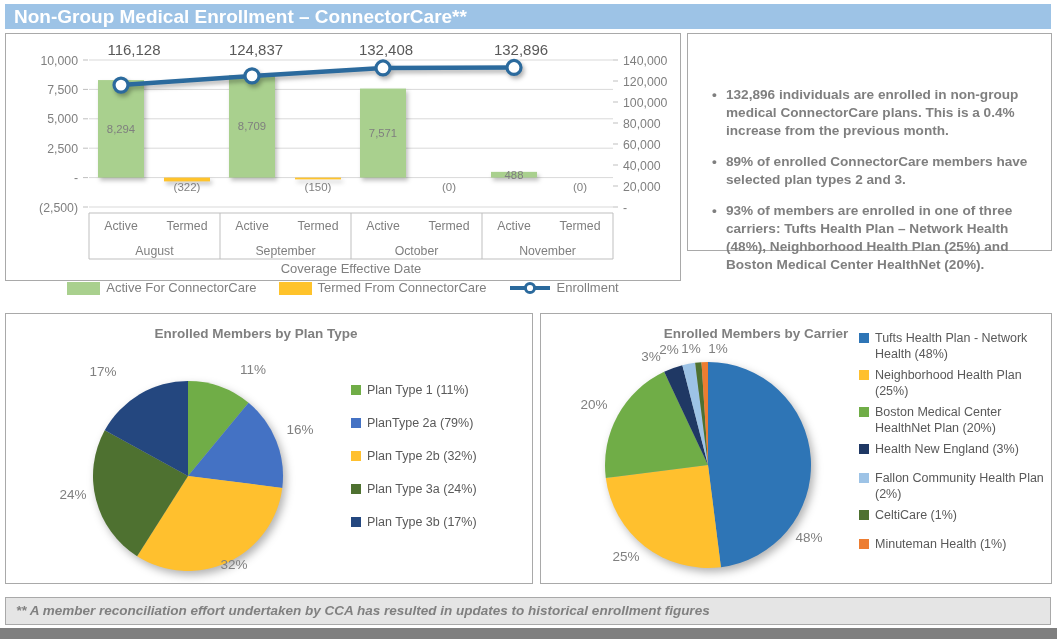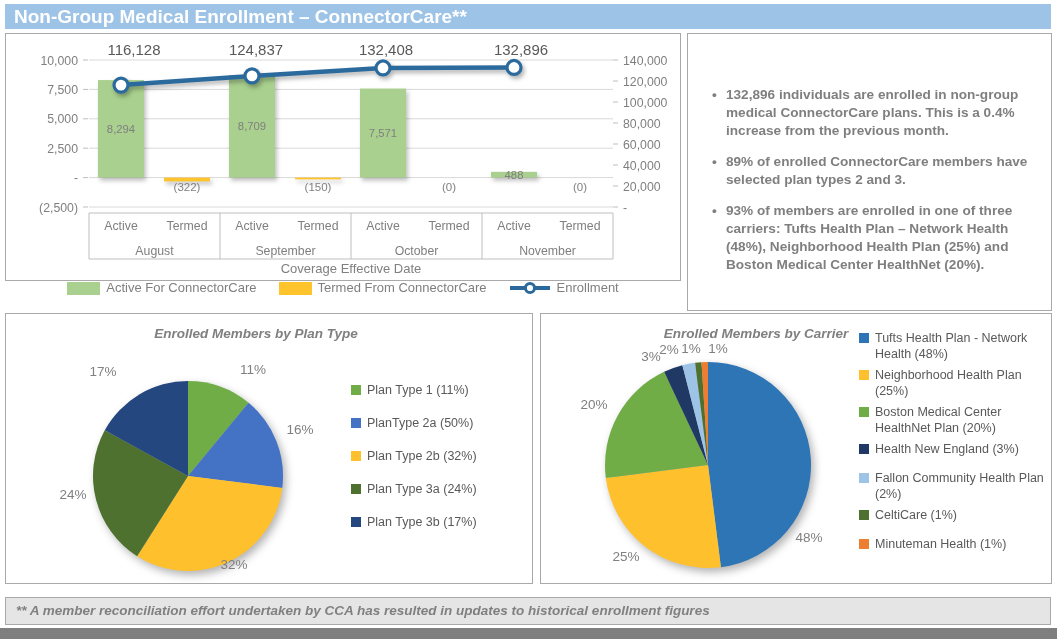--- a/index.html
+++ b/index.html
@@ -3,33 +3,33 @@
 <meta charset="utf-8">
 <style>
   html,body{margin:0;padding:0;}
   body{width:1057px;height:639px;position:relative;background:#ffffff;
        font-family:"Liberation Sans",sans-serif;overflow:hidden;}
   .titlebar{position:absolute;left:5px;top:4px;width:1046px;height:25px;background:#9DC3E6;
             color:#fff;font-weight:bold;font-size:19px;line-height:25px;padding-left:9px;
             box-sizing:border-box;}
   .panel{position:absolute;background:#fff;border:1px solid #A9A9A9;box-sizing:border-box;}
   #chart-panel{left:5px;top:33px;width:676px;height:248px;}
-  #stats-panel{left:687px;top:33px;width:365px;height:278px;}
+  #stats-panel{left:687px;top:33px;width:365px;height:218px;}
   #pie1-panel{left:5px;top:313px;width:528px;height:271px;}
   #pie2-panel{left:540px;top:313px;width:512px;height:271px;}
   #footer{position:absolute;left:5px;top:597px;width:1046px;height:28px;background:#e5e5e5;
           border:1px solid #A9A9A9;box-sizing:border-box;color:#808080;font-weight:bold;
           font-style:italic;font-size:13.5px;line-height:26px;padding-left:10px;}
   #bottom-bar{position:absolute;left:0;top:628px;width:1057px;height:11px;background:#7F7F7F;}
   .stats-list{margin:0;padding:52px 16px 0 22px;list-style:none;}
   .stats-list li{position:relative;padding-left:16px;color:#7F7F7F;font-weight:bold;
                  font-size:13.6px;line-height:1.32;margin-bottom:13px;}
   .stats-list li::before{content:"\2022";position:absolute;left:2px;top:0;}
   .pie-title{position:absolute;top:12px;color:#7F7F7F;font-weight:bold;font-size:13.5px;
-             text-align:center;font-style:italic;}
+             text-align:center;}
   #pie1-title{left:0;width:500px;}
   #pie2-title{left:0;width:430px;}
   .pie-svg{position:absolute;left:0;top:0;}
   .pie-shadow{filter:drop-shadow(3px 4px 4px rgba(0,0,0,0.30));}
   .bar-shadow{filter:drop-shadow(2px 3px 2px rgba(0,0,0,0.25));}
   .line-shadow{filter:drop-shadow(2px 3px 2px rgba(0,0,0,0.3));}
   .legend{position:absolute;color:#595959;font-size:12.5px;line-height:16px;}
   .legend-item{display:flex;align-items:flex-start;}
   #pie1-legend .legend-item{margin-bottom:17px;}
   #pie2-legend .legend-item{margin-bottom:5px;}
@@ -173,21 +173,21 @@
       <text x="67" y="185" font-size="13.5" fill="#808080" text-anchor="middle">24%</text>
       <text x="97" y="62" font-size="13.5" fill="#808080" text-anchor="middle">17%</text>
     </svg>
   <div class="legend" id="pie1-legend" style="left:345px;top:68px;width:165px;">
       <div class="legend-item">
         <div class="sw" style="background: rgb(112, 173, 71);"></div>
         <span>Plan Type 1 (11%)</span>
       </div>
       <div class="legend-item">
         <div class="sw" style="background: rgb(68, 114, 196);"></div>
-        <span>PlanType 2a (50%)</span>
+        <span>PlanType 2a (79%)</span>
       </div>
       <div class="legend-item">
         <div class="sw" style="background: rgb(255, 192, 46);"></div>
         <span>Plan Type 2b (32%)</span>
       </div>
       <div class="legend-item">
         <div class="sw" style="background: rgb(78, 113, 48);"></div>
         <span>Plan Type 3a (24%)</span>
       </div>
       <div class="legend-item">

